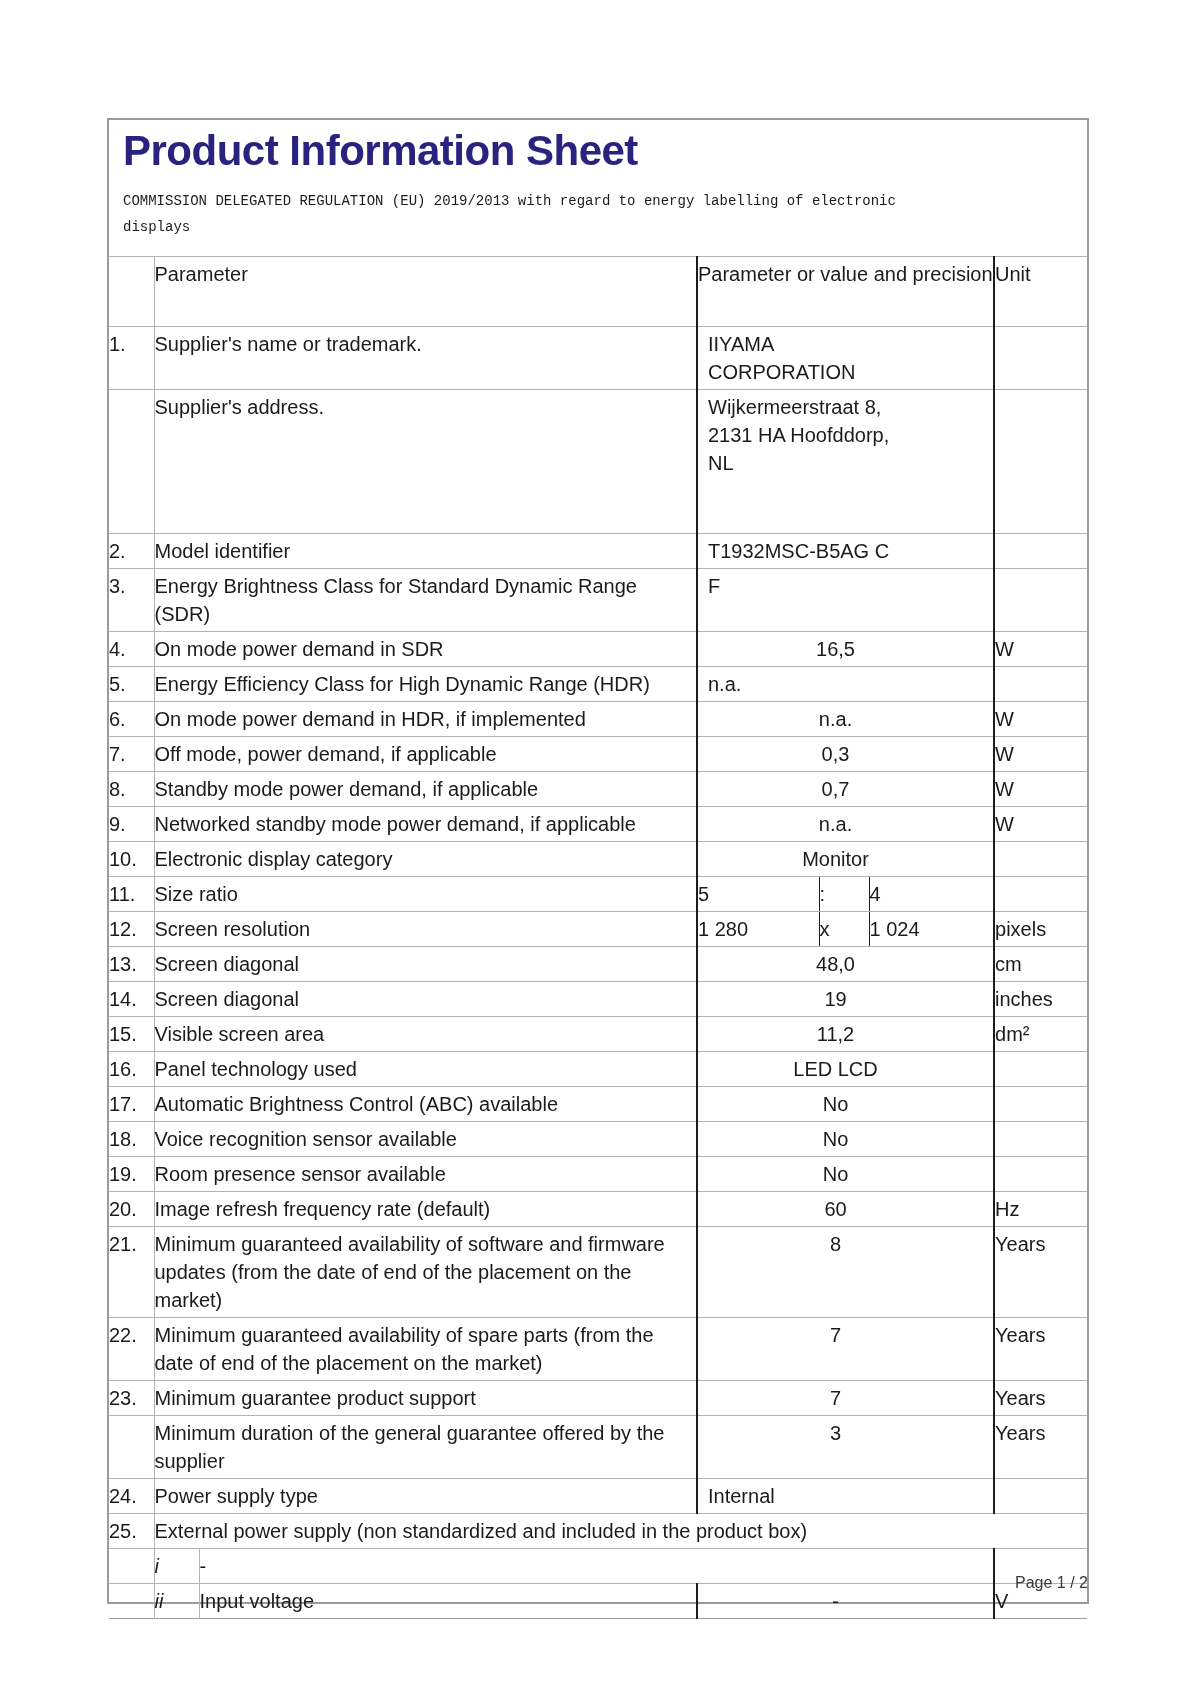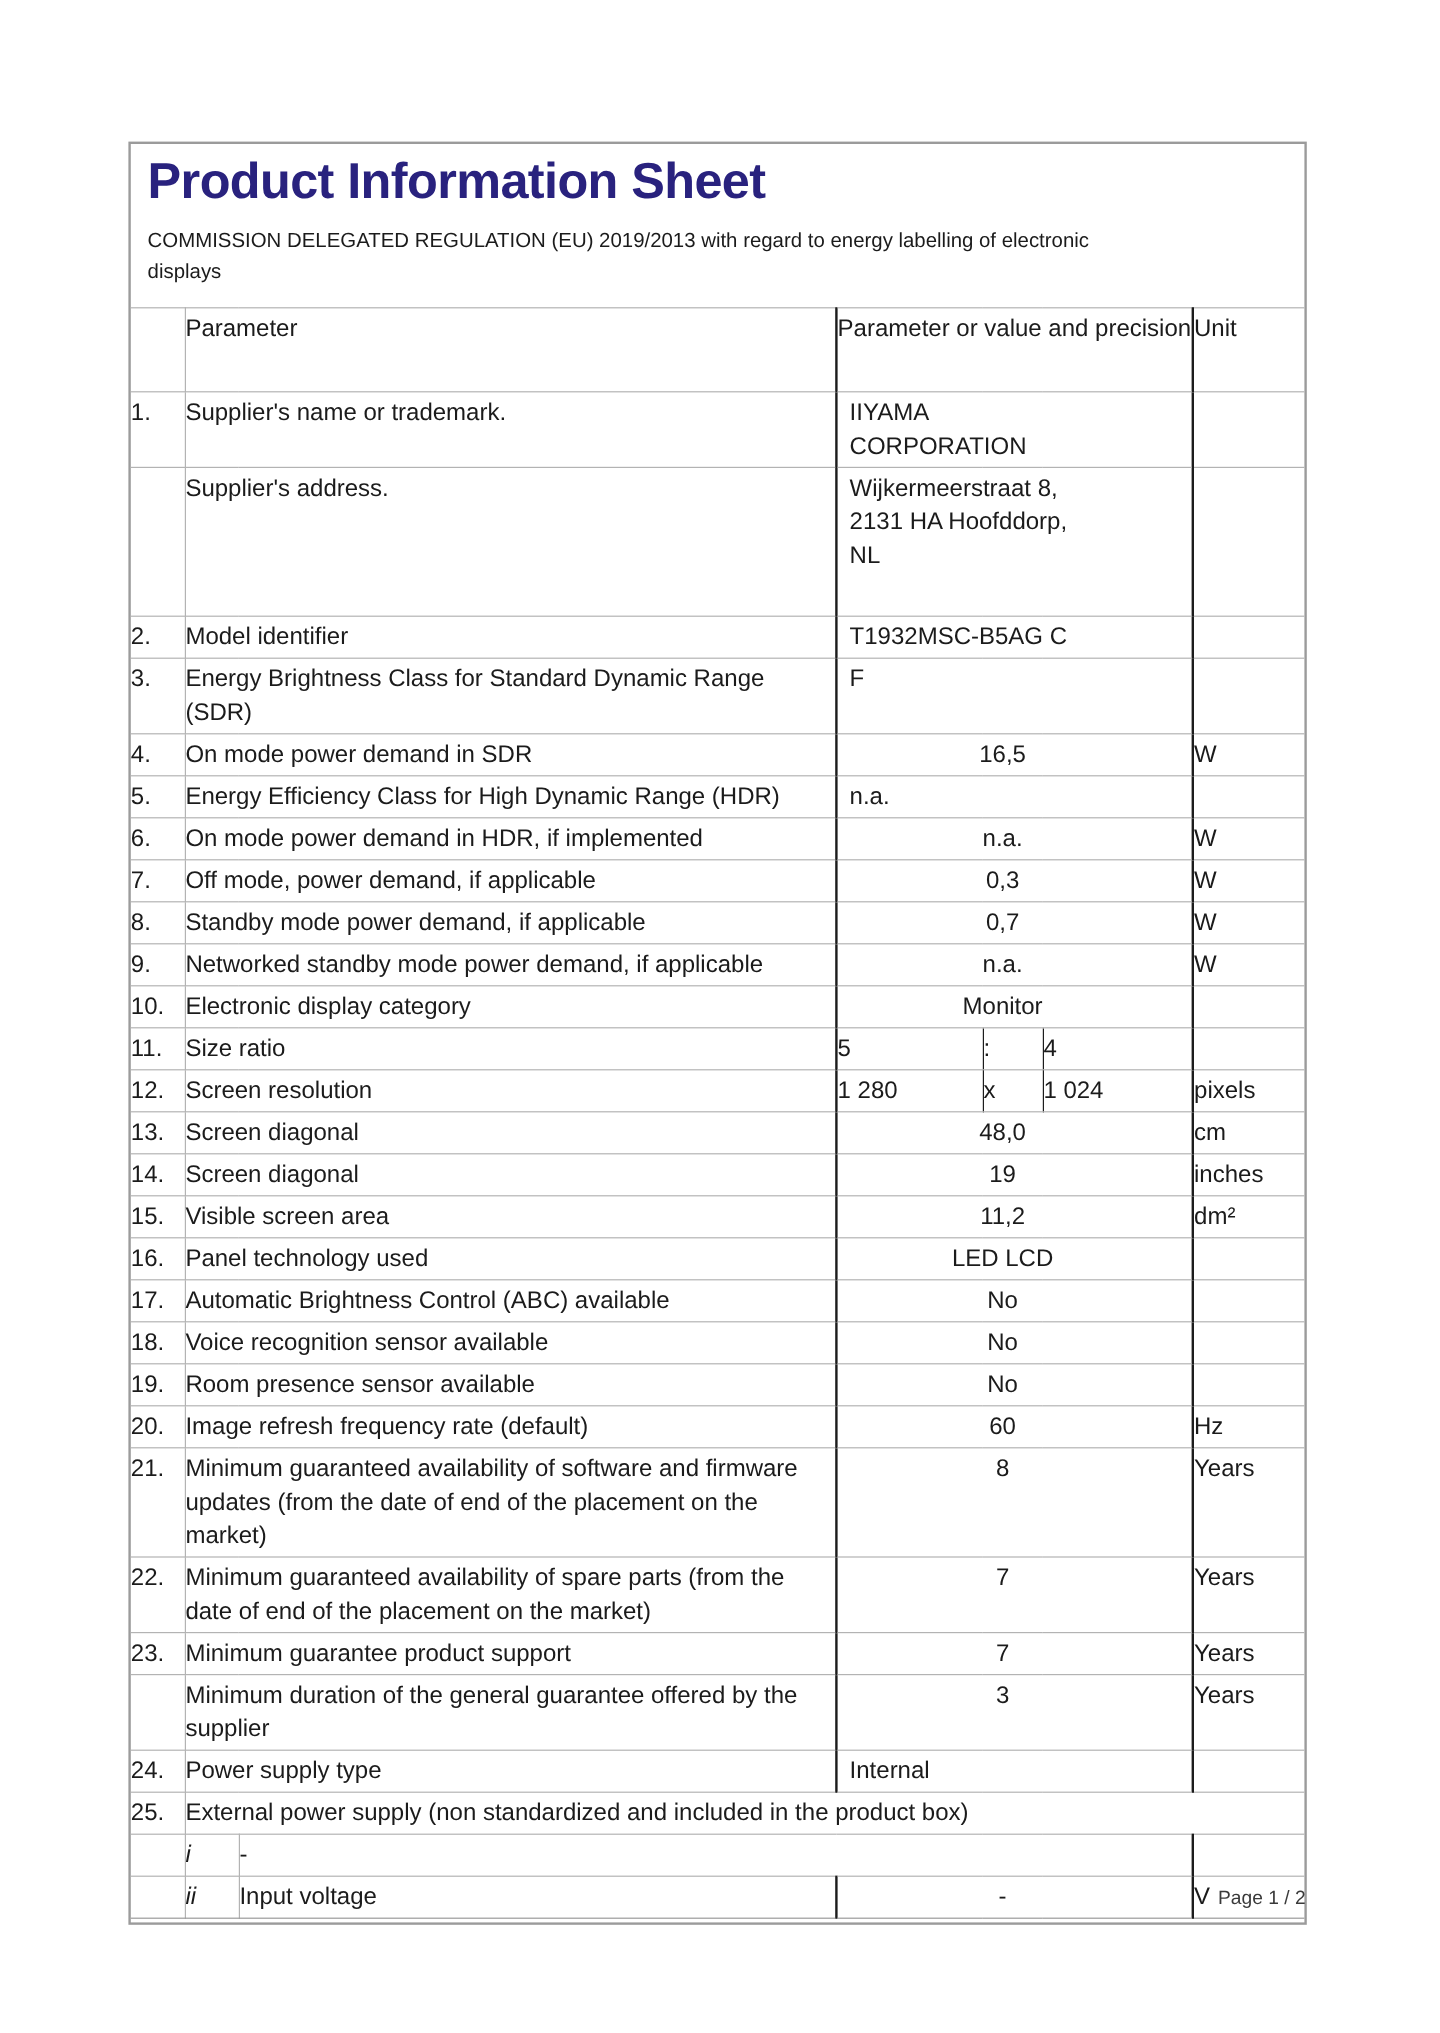--- a/index.html
+++ b/index.html
@@ -11,21 +11,21 @@
     position:absolute;left:107px;top:70px;width:982px;height:1486px;
     border:2px solid #9b9b9b;background:#ffffff;box-sizing:border-box;margin-top:48px;
   }
   .title{
     margin:8px 0 0 14px;
     font-size:42px;font-weight:bold;letter-spacing:-0.5px;
     color:#29227e;line-height:46px;
   }
   .subtitle{
     margin:14px 0 0 14px;max-width:836px;
-    font-size:17px;line-height:26px;color:#1b1b1b;
+    font-size:14px;line-height:26px;color:#1b1b1b;font-family:Liberation Mono, monospace;
   }
   table.info{
     border-collapse:collapse;table-layout:fixed;width:100%;
     margin-top:16px;font-size:20px;line-height:28px;color:#1b1b1b;
   }
   table.info td,table.info th{
     vertical-align:top;padding:3px 0;box-sizing:border-box;
     border-top:1px solid #b3b3b3;border-bottom:1px solid #b3b3b3;
     text-align:left;font-weight:normal;word-wrap:break-word;
   }
@@ -38,21 +38,21 @@
   td.val.right{text-align:center;padding-right:20px;}
   td.unit, th.unit{padding-left:9px;}
   th.param, th.valhead, th.unit{font-weight:bold;}
   th.valhead{padding-left:10px;padding-right:60px;}
   thead th{border-top:none;height:70px;}
   
   td.v1,td.v2,td.v3{text-align:center;}
   td.v1,td.v2{border-right:1px solid #1c1c1c;}
   td.v3{border-right:2px solid #1c1c1c;}
   
-  tr.address td{padding-bottom:36px;}
+  tr.address td{padding-bottom:56px;}
   td.sub{padding-left:14px;border-right:1px solid #b3b3b3;font-style:italic;}
   td.spanfull{padding-left:9px;}
   td.spanval{padding-left:20px;border-right:2px solid #1c1c1c;}
   tr.lastrow td{border-bottom:1px solid #9b9b9b;}
   .footer{
     position:absolute;top:1574px;right:112px;
     font-size:16px;color:#3a3a3a;
   }
 </style>
 </head>

